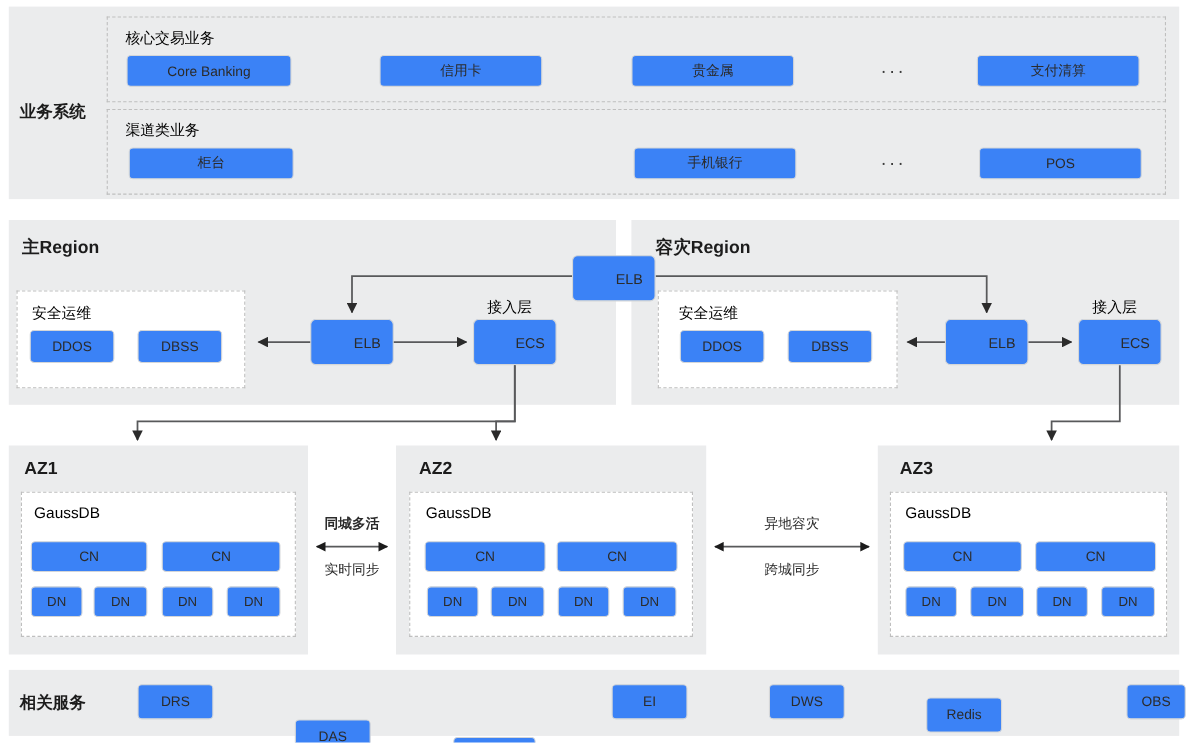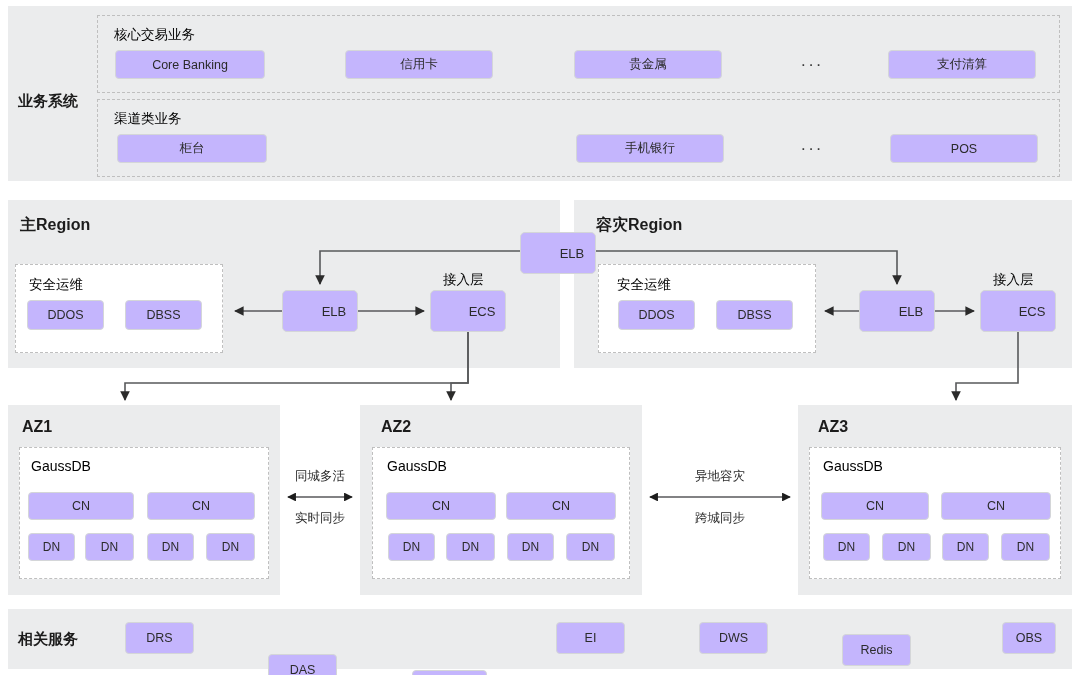--- a/index.html
+++ b/index.html
@@ -37,21 +37,21 @@
     position: absolute;
     font-size: 15px;
     font-weight: bold;
     color: #1c1c1c;
     white-space: nowrap;
   }
 
   
   .chip {
     position: absolute;
-    background: #c4b5fd;
+    background: #3b82f6;
     border: 1px solid #d4d6d8;
     border-radius: 4px;
     display: flex;
     align-items: center;
     justify-content: center;
     font-size: 12.5px;
     color: #2b2b2b;
     white-space: nowrap;
   }
   .chip.tall { border-radius: 5px; padding-left: 28px; }
@@ -158,35 +158,35 @@
   <div class="sectiontitle" style="left:818px; top:418px;">AZ3</div>
   <div class="dashbox" style="left:809px; top:447px; width:252px; height:132px;"></div>
   <div class="grouplabel" style="left:823px; top:458px; font-size:14px;">GaussDB</div>
   <div class="chip" style="left:821px; top:492px; width:108px; height:28px;">CN</div>
   <div class="chip" style="left:941px; top:492px; width:110px; height:28px;">CN</div>
   <div class="chip node" style="left:823px; top:533px; width:47px; height:28px;">DN</div>
   <div class="chip node" style="left:882px; top:533px; width:49px; height:28px;">DN</div>
   <div class="chip node" style="left:942px; top:533px; width:47px; height:28px;">DN</div>
   <div class="chip node" style="left:1001px; top:533px; width:49px; height:28px;">DN</div>
 
-  <div class="arrowlabel" style="left:282px; top:468px; width:76px;">同城多活</div>
+  <div class="arrowlabel" style="left:282px; top:468px; width:76px;font-weight:bold;">同城多活</div>
   <div class="arrowlabel" style="left:282px; top:510px; width:76px;">实时同步</div>
 
   <div class="arrowlabel" style="left:660px; top:468px; width:120px;">异地容灾</div>
   <div class="arrowlabel" style="left:660px; top:510px; width:120px;">跨城同步</div>
 
   <div class="panel" style="left:8px; top:609px; width:1064px; height:60px;"></div>
   <div class="sidelabel" style="left:18px; top:630px;">相关服务</div>
   <div class="chip" style="left:125px; top:622px; width:69px; height:32px;">DRS</div>
   <div class="chip" style="left:268px; top:654px; width:69px; height:32px;">DAS</div>
   <div class="chip" style="left:412px; top:622px; width:75px; height:32px;margin-top:48px;">UGO</div>
   <div class="chip" style="left:556px; top:622px; width:69px; height:32px;">EI</div>
   <div class="chip" style="left:699px; top:622px; width:69px; height:32px;">DWS</div>
   <div class="chip" style="left:842px; top:622px; width:69px; height:32px;margin-top:12px;">Redis</div>
-  <div class="chip" style="left:1002px; top:622px; width:54px; height:32px;">OBS</div>
+  <div class="chip" style="left:1024px; top:622px; width:54px; height:32px;">OBS</div>
 
   <svg class="wires" viewBox="0 0 1080 675">
     <defs>
       <marker id="ah" viewBox="0 0 10 10" refX="9" refY="5" markerWidth="6" markerHeight="6" orient="auto-start-reverse">
         <path d="M 0 0 L 10 5 L 0 10 z" fill="#2b2b2b"></path>
       </marker>
       <marker id="ahs" viewBox="0 0 10 10" refX="9" refY="5" markerWidth="5.5" markerHeight="5.5" orient="auto-start-reverse">
         <path d="M 0 0 L 10 5 L 0 10 z" fill="#1c1c1c"></path>
       </marker>
     </defs>

